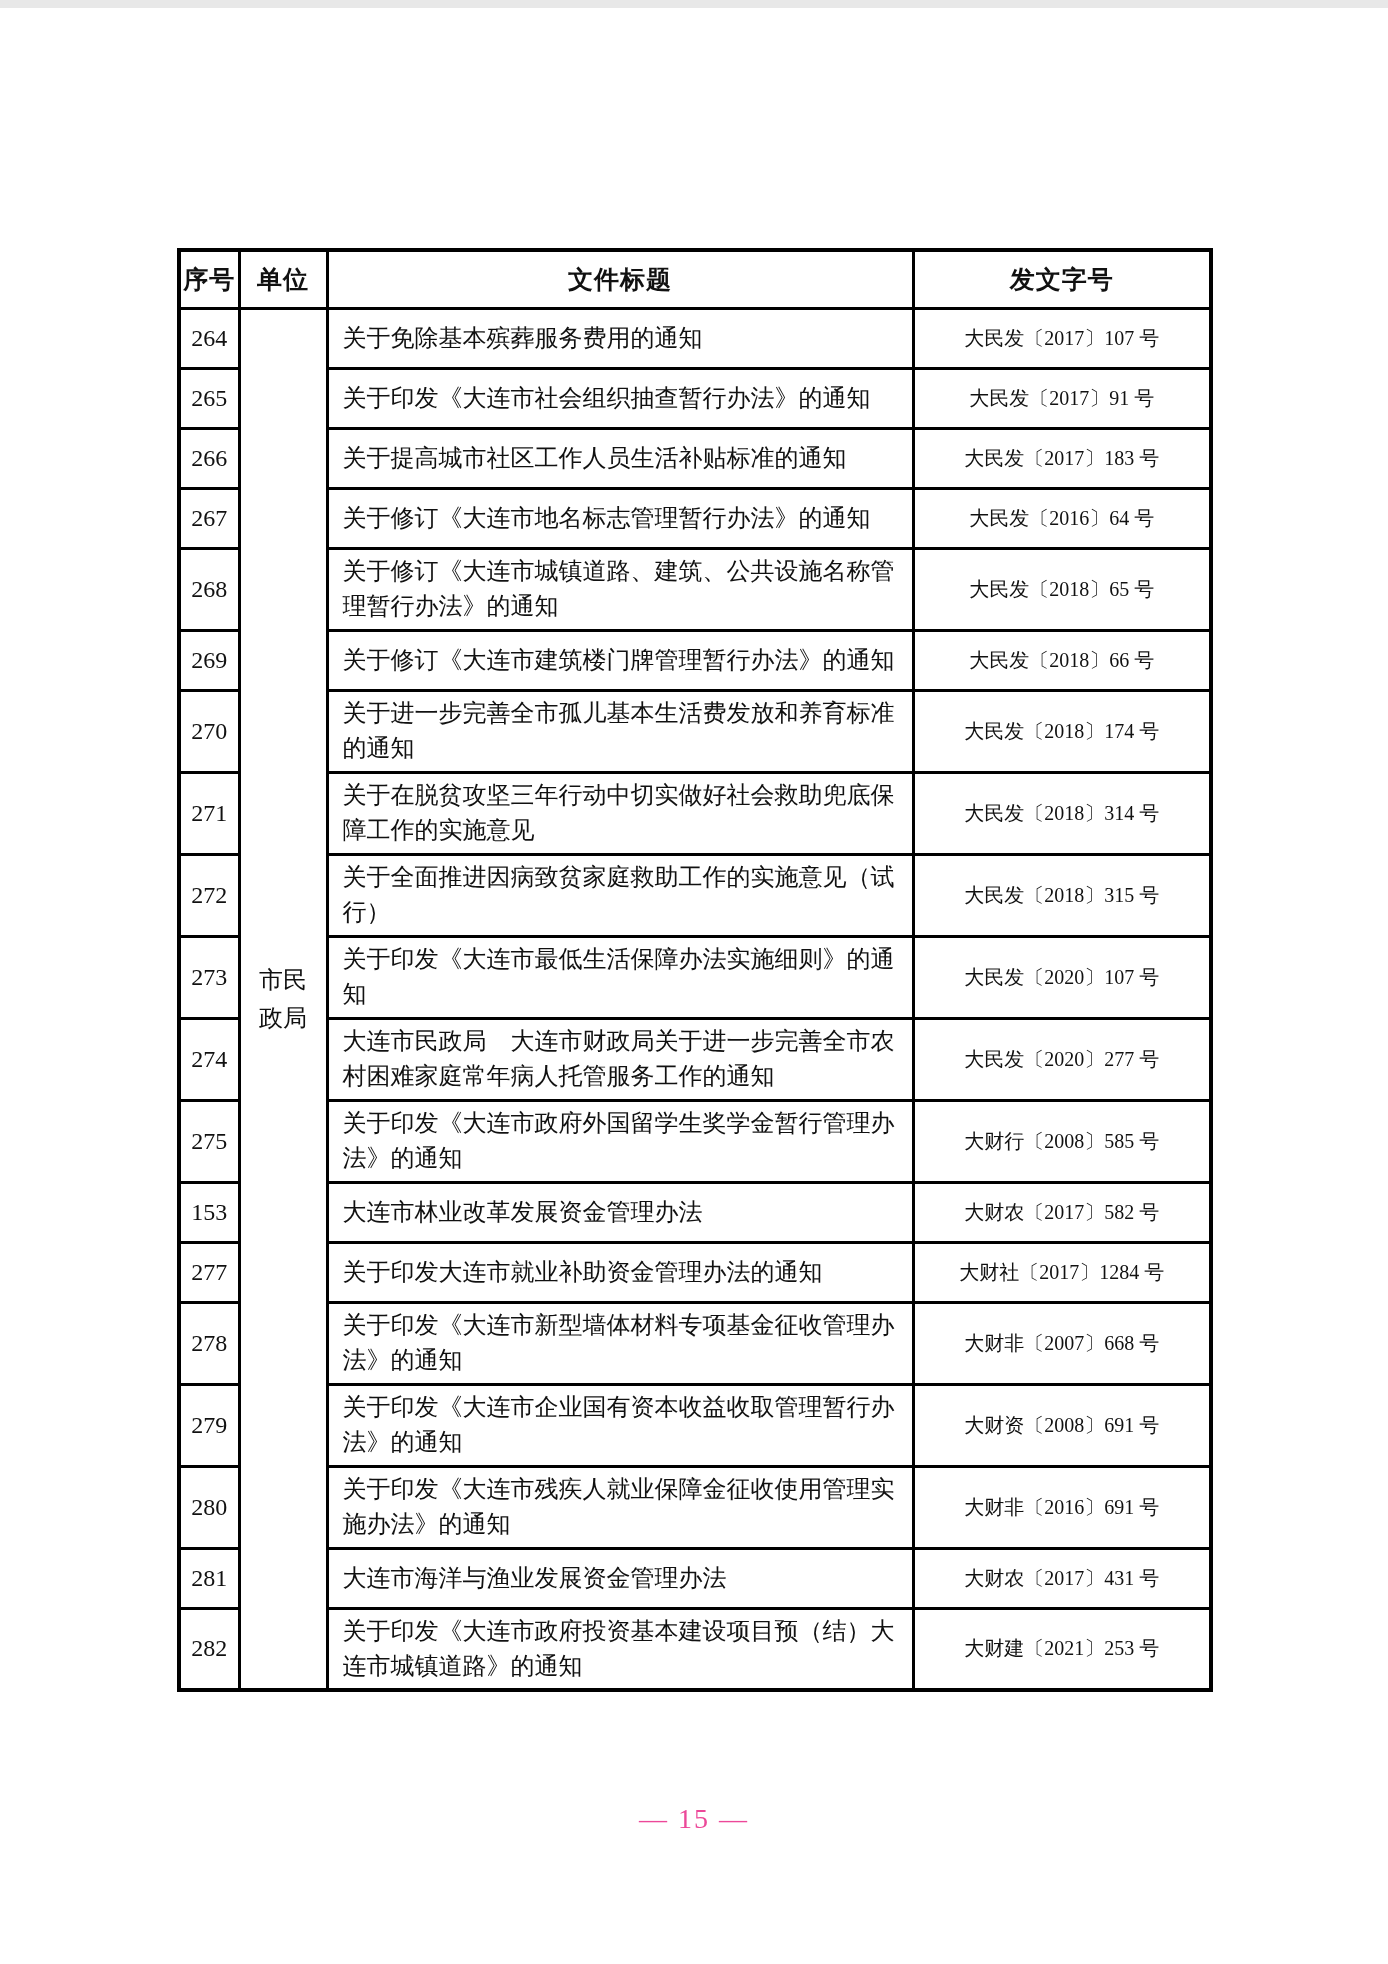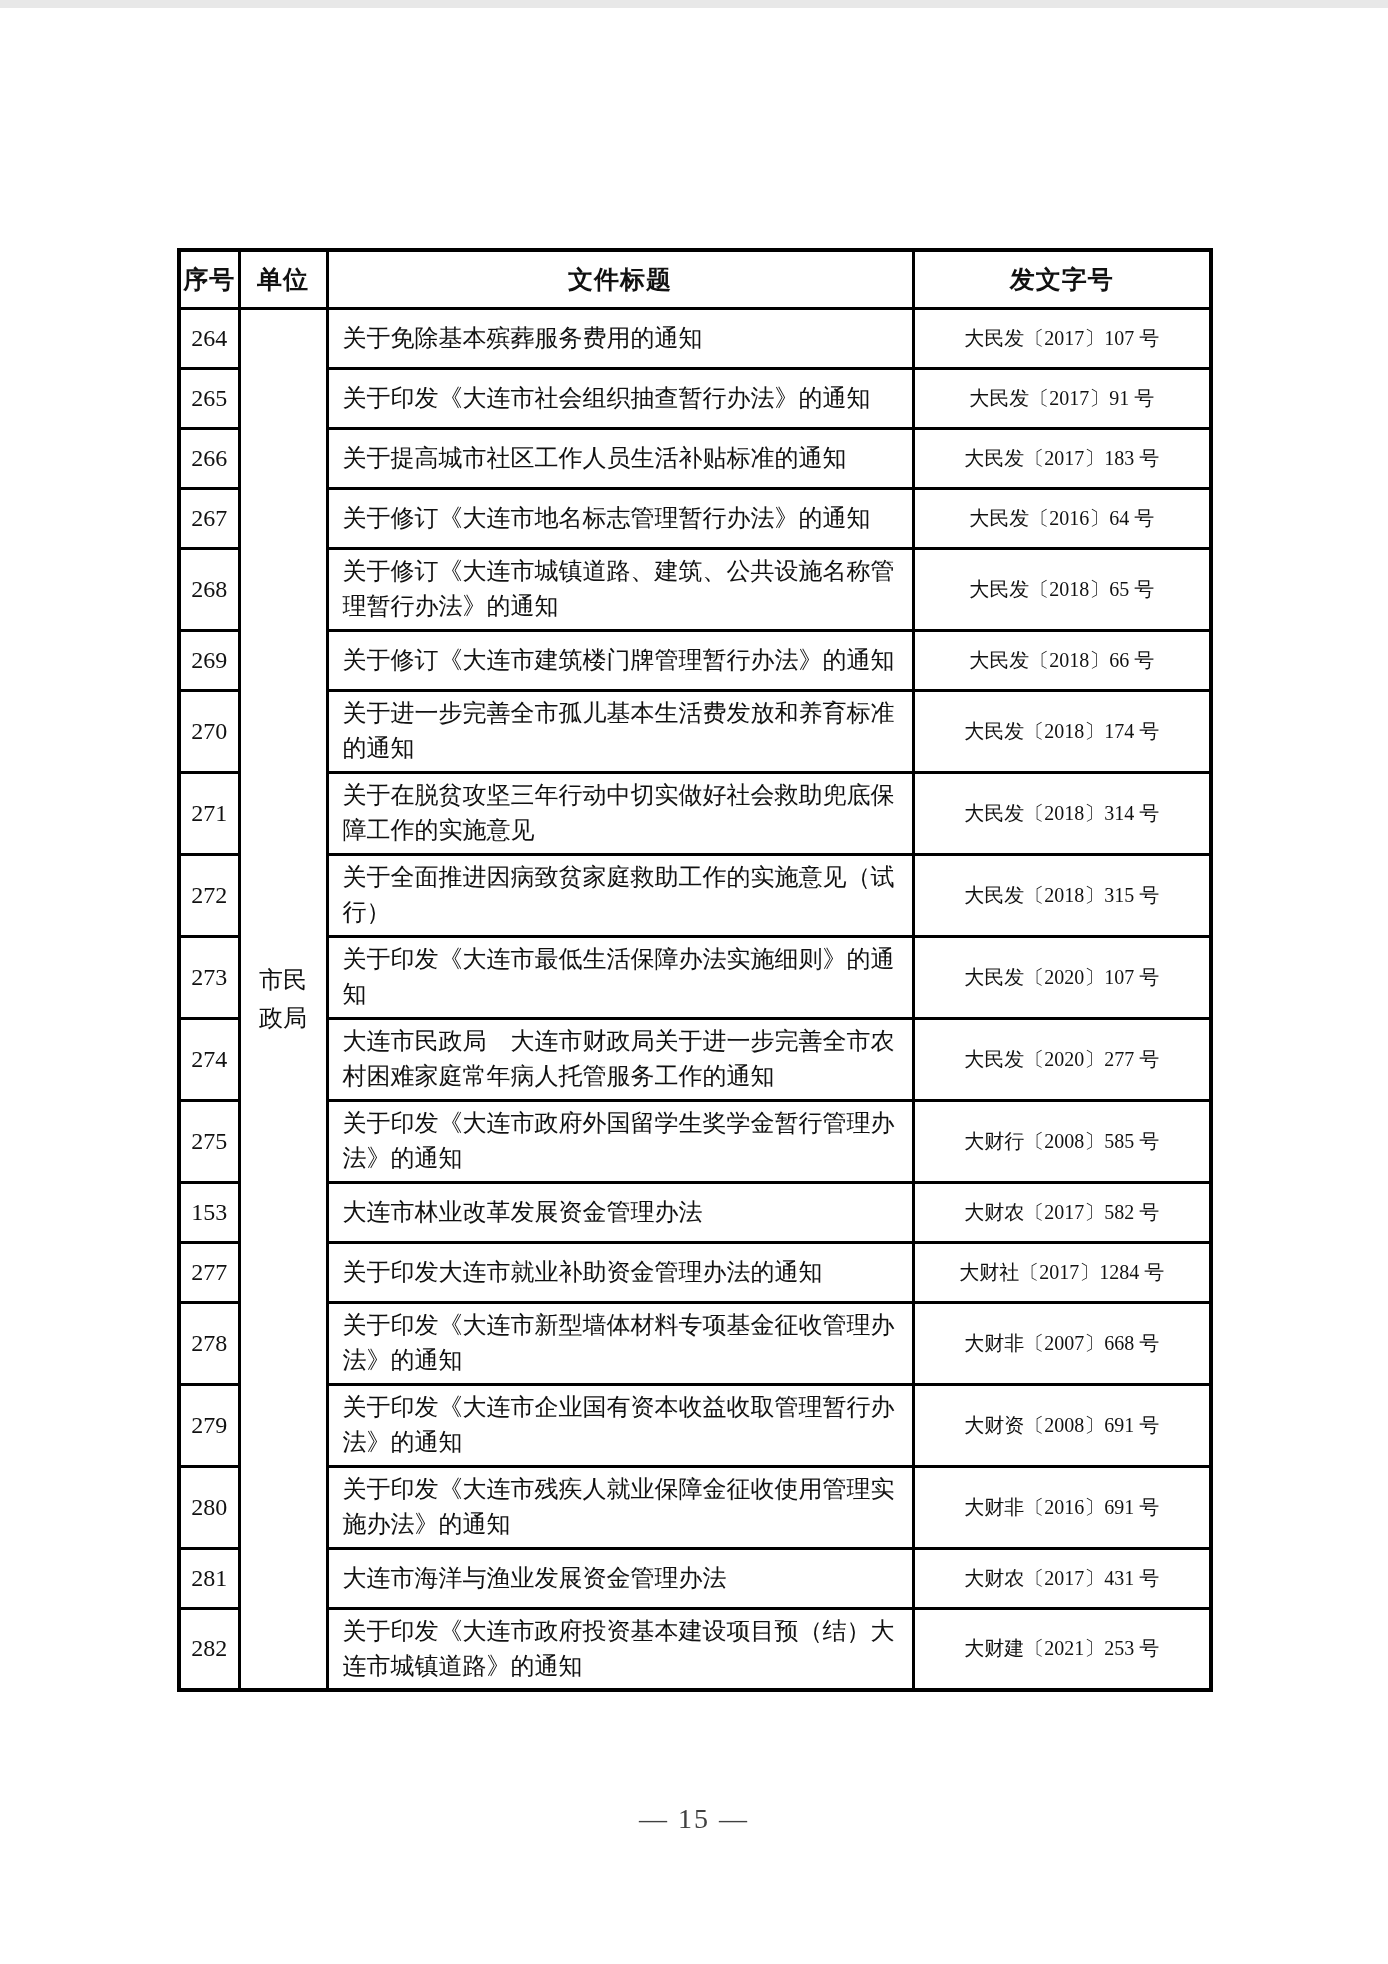--- a/index.html
+++ b/index.html
@@ -61,21 +61,21 @@
     white-space: nowrap;
     font-size: 20px;
   }
   .page-footer {
     position: absolute;
     left: 0;
     top: 1795px;
     width: 100%;
     text-align: center;
     font-size: 28px;
-    color: #404040;
+    color: #ec4899;
     letter-spacing: 2px;
   }
 </style>
 </head>
 <body>
 
 <div class="page">
 
   <table class="doc-table">
     <colgroup>

